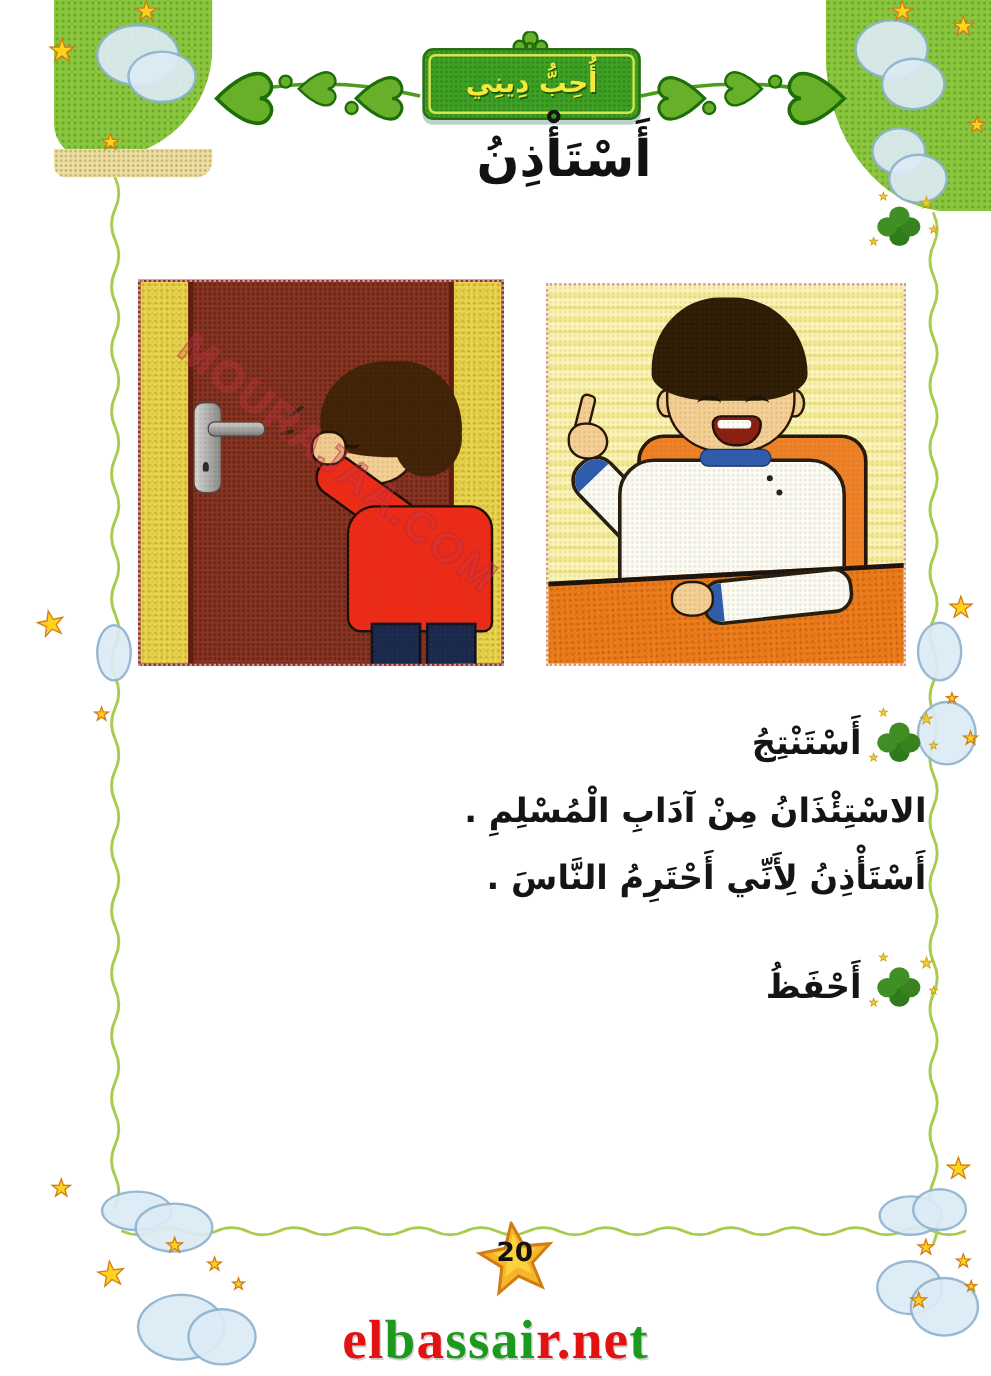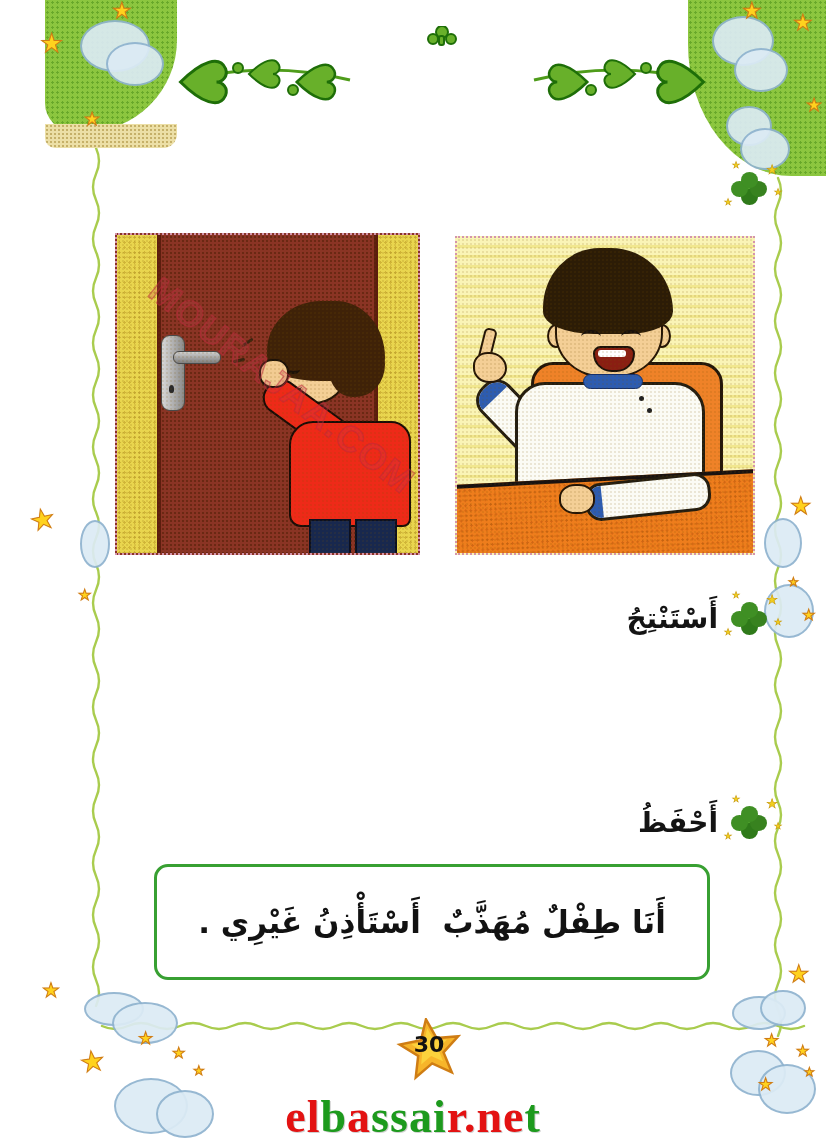--- a/index.html
+++ b/index.html
@@ -164,21 +164,25 @@
       <circle cx="413" cy="64" r="5"></circle>
       <circle cx="468" cy="42" r="5"></circle>
       <g>
         <circle cx="264" cy="6" r="6"></circle>
           <circle cx="255" cy="13" r="5"></circle>
           <circle cx="273" cy="13" r="5"></circle>
           <rect x="261" y="10" width="5" height="9" rx="2"></rect>
       </g>
     </g>
   </svg>
-
+  <div class="banner-sign">
+    <span class="banner-sign-label">أُحِبُّ دِينِي</span>
+  </div>
+
+  <div class="lesson-title">أَسْتَأْذِنُ</div>
 
   <div class="sec-head" style="left:420px;top:162px;">
     <span class="bullet">
         <span class="c"></span>
         <span class="sp sp1">★</span>
         <span class="sp sp2">★</span>
         <span class="sp sp3">★</span>
         <span class="sp sp4">★</span>
       </span>
   </div>
@@ -237,41 +241,40 @@
         <span class="c"></span>
         <span class="sp sp1">★</span>
         <span class="sp sp2">★</span>
         <span class="sp sp3">★</span>
         <span class="sp sp4">★</span>
       </span>
     <span class="sec-label">أَسْتَنْتِجُ</span>
   </div>
 
   <div class="para">
+    <div class="para-line">الاسْتِئْذَانُ مِنْ آدَابِ الْمُسْلِمِ .</div>
+    <div class="para-line">أَسْتَأْذِنُ لِأَنِّي أَحْتَرِمُ النَّاسَ .</div>
   </div>
 
   <div class="sec-head" style="left:420px;top:796px;">
     <span class="bullet">
         <span class="c"></span>
         <span class="sp sp1">★</span>
         <span class="sp sp2">★</span>
         <span class="sp sp3">★</span>
         <span class="sp sp4">★</span>
       </span>
     <span class="sec-label">أَحْفَظُ</span>
   </div>
 
-  <div class="memo-box">
-    <div class="memo-text">أَنَا طِفْلٌ مُهَذَّبٌ  أَسْتَأْذِنُ غَيْرِي .</div>
-  </div>
 
   <div class="page-star">
     <svg width="70" height="68" viewBox="0 0 70 68">
       <polygon points="34,1 41.9,21.1 63.5,22.4 46.8,36.2 52.2,57.1 34,45.5 15.8,57.1 21.2,36.2 4.5,22.4 26.1,21.1" fill="#f7b52a" stroke="#cf7d14" stroke-width="2.5" transform="rotate(-8 34 30)"></polygon>
       <polygon points="34,10 39,23 52,24 42,32 45,45 34,38 23,45 26,32 16,24 29,23" fill="#fbd23c" stroke="none" transform="rotate(-8 34 30)"></polygon>
     </svg>
-    <div class="num">30</div>
+    <div class="num">20</div>
   </div>
 
 
   <div class="site"><span style="color: rgb(227, 18, 18);">e</span><span style="color: rgb(227, 18, 18);">l</span><span style="color: rgb(29, 154, 29);">b</span><span style="color: rgb(227, 18, 18);">a</span><span style="color: rgb(29, 154, 29);">s</span><span style="color: rgb(29, 154, 29);">s</span><span style="color: rgb(29, 154, 29);">a</span><span style="color: rgb(29, 154, 29);">i</span><span style="color: rgb(227, 18, 18);">r</span><span style="color: rgb(227, 18, 18);">.</span><span style="color: rgb(227, 18, 18);">n</span><span style="color: rgb(227, 18, 18);">e</span><span style="color: rgb(29, 154, 29);">t</span></div>
 
 </div>
 
 </body></html>

